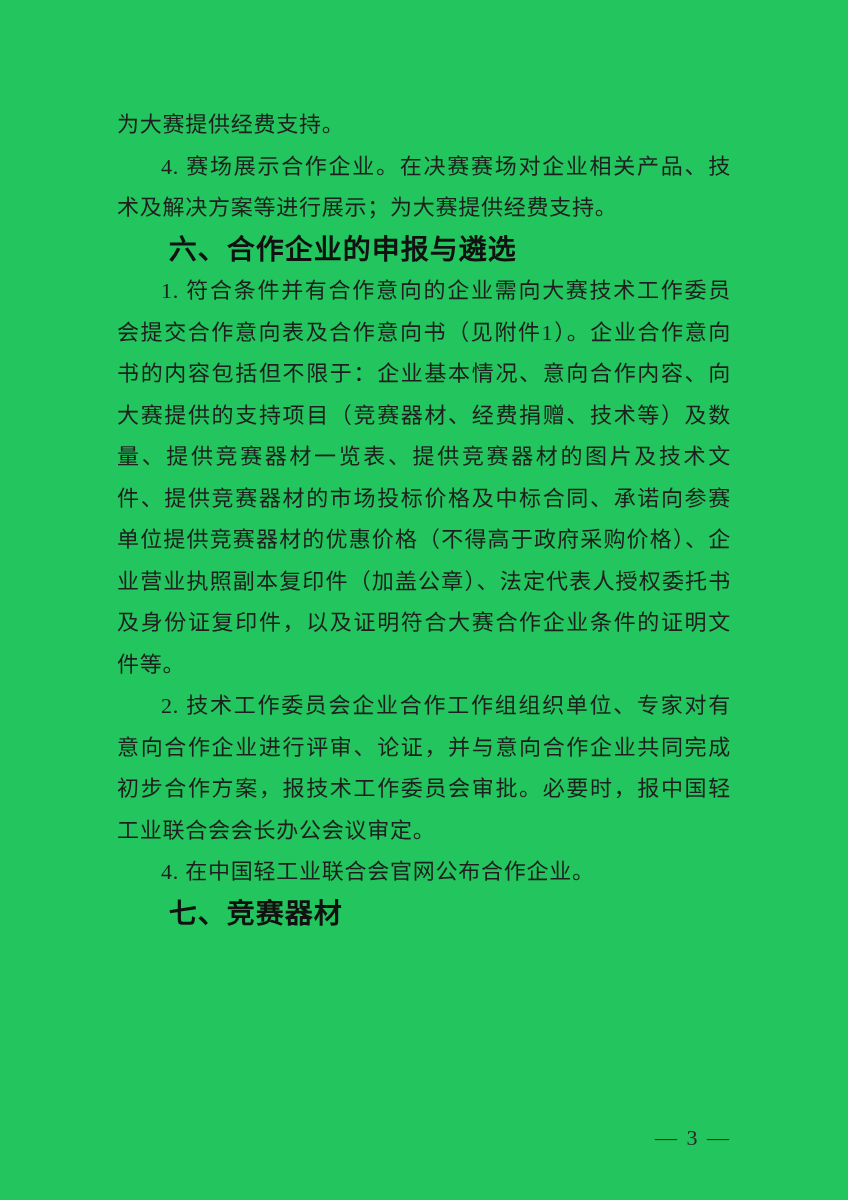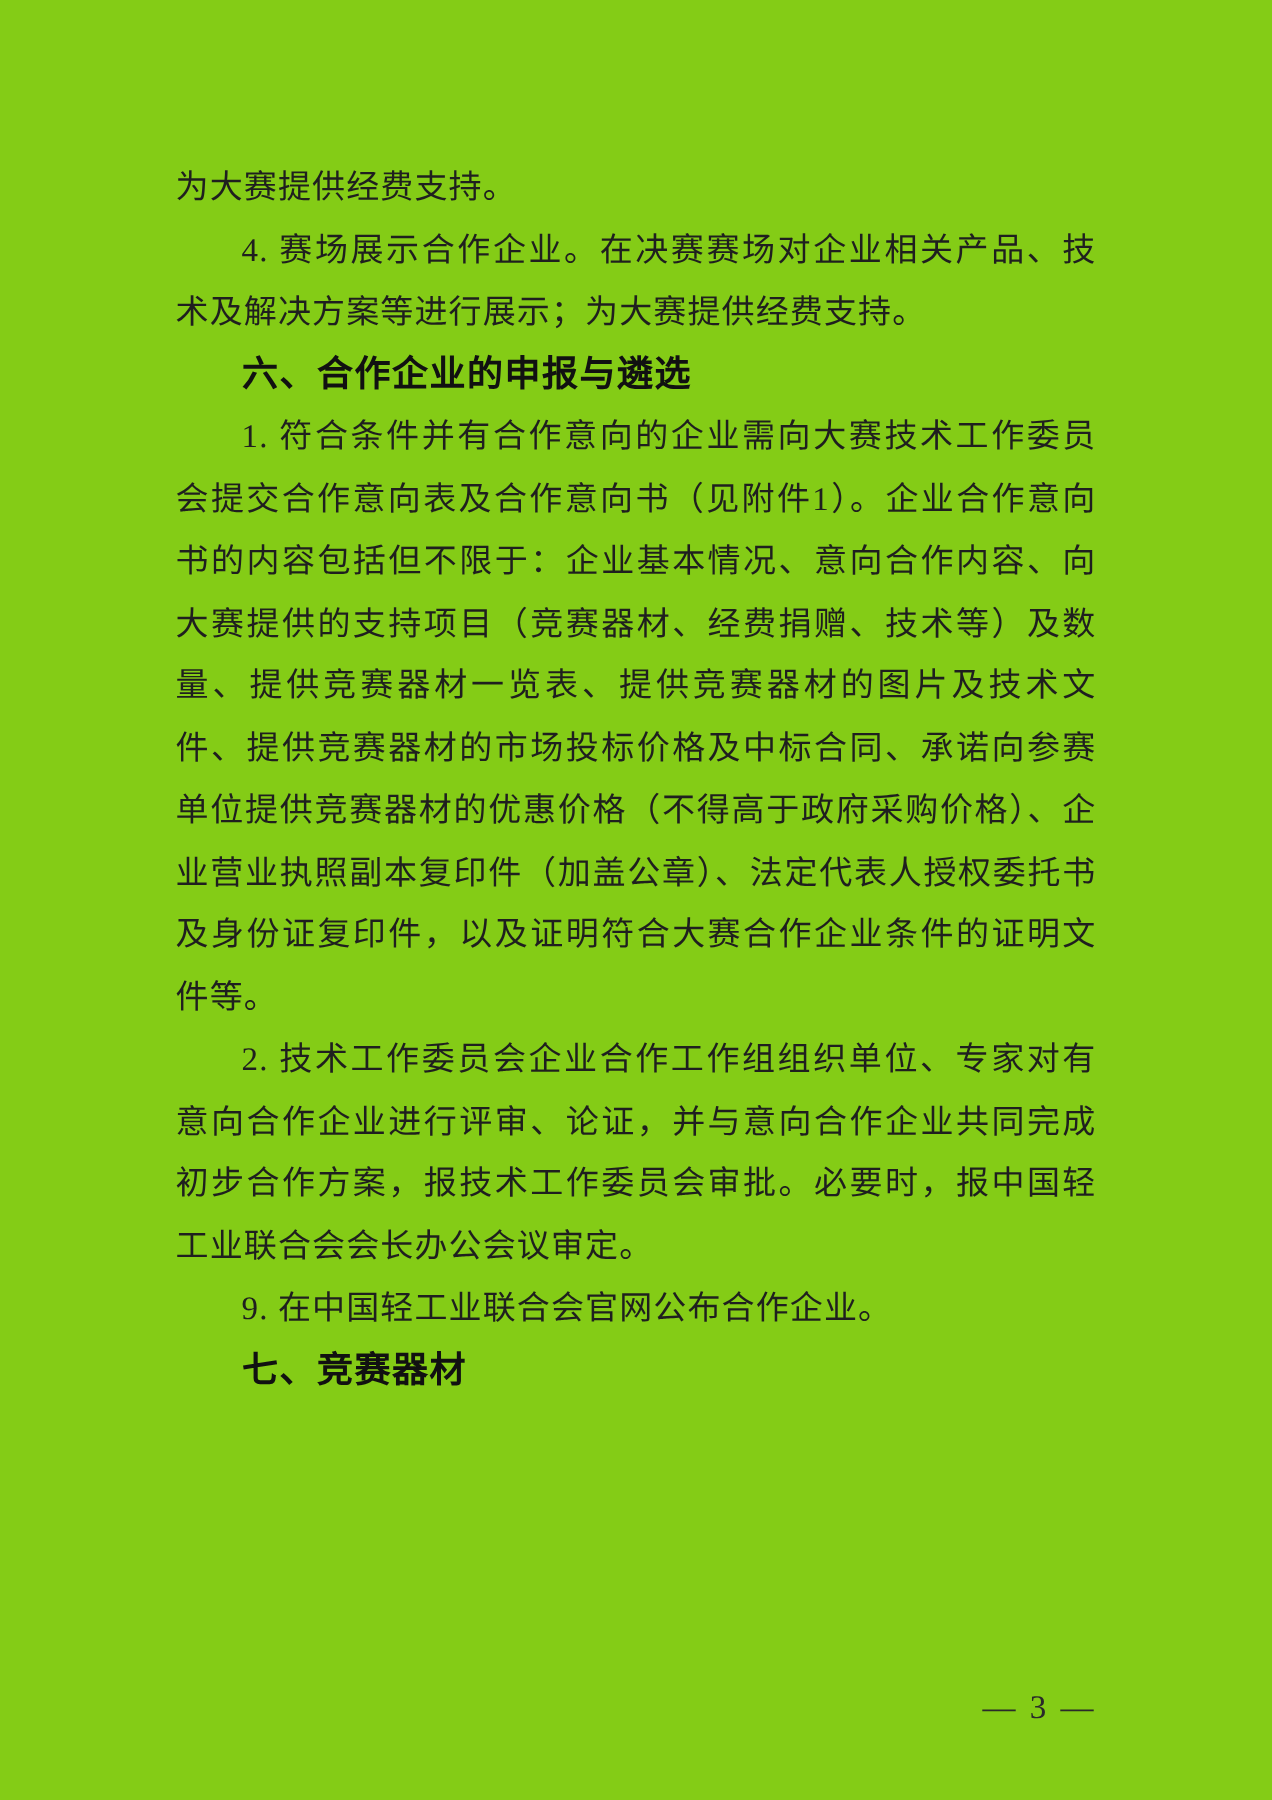--- a/index.html
+++ b/index.html
@@ -4,21 +4,21 @@
 <style>
   html, body {
     margin: 0;
     padding: 0;
     background: #ffffff;
   }
   .page {
     position: relative;
     width: 848px;
     height: 1200px;
-    background: #84cc16;
+    background: #22c55e;
     overflow: hidden;
     color: #1f1f1f;
   }
   .doc {
     position: absolute;
     left: 117px;
     top: 104px;
     width: 614px;
   }
   .doc p {
@@ -31,21 +31,21 @@
     text-justify: inter-character;
     color: #1f1f1f;
   }
   .doc p.ind {
     text-indent: 2em;
   }
   .doc h2 {
     margin: 0;
     font-family: "DejaVu Sans", "Liberation Sans", sans-serif;
     font-weight: 700;
-    font-size: 24px;
+    font-size: 28px;
     line-height: 41.5px;
     letter-spacing: 1px;
     text-indent: 1.85em;
     color: #111111;
   }
   .footer {
     position: absolute;
     right: 117px;
     top: 1118px;
     font-family: "Liberation Serif", "DejaVu Serif", serif;
@@ -58,17 +58,17 @@
 </head>
 <body>
 
 <div class="page">
   <div class="doc">
     <p>为大赛提供经费支持。</p>
     <p class="ind">4. 赛场展示合作企业。在决赛赛场对企业相关产品、技术及解决方案等进行展示；为大赛提供经费支持。</p>
     <h2>六、合作企业的申报与遴选</h2>
     <p class="ind">1. 符合条件并有合作意向的企业需向大赛技术工作委员会提交合作意向表及合作意向书（见附件1）。企业合作意向书的内容包括但不限于：企业基本情况、意向合作内容、向大赛提供的支持项目（竞赛器材、经费捐赠、技术等）及数量、提供竞赛器材一览表、提供竞赛器材的图片及技术文件、提供竞赛器材的市场投标价格及中标合同、承诺向参赛单位提供竞赛器材的优惠价格（不得高于政府采购价格）、企业营业执照副本复印件（加盖公章）、法定代表人授权委托书及身份证复印件，以及证明符合大赛合作企业条件的证明文件等。</p>
     <p class="ind">2. 技术工作委员会企业合作工作组组织单位、专家对有意向合作企业进行评审、论证，并与意向合作企业共同完成初步合作方案，报技术工作委员会审批。必要时，报中国轻工业联合会会长办公会议审定。</p>
-    <p class="ind">9. 在中国轻工业联合会官网公布合作企业。</p>
+    <p class="ind">4. 在中国轻工业联合会官网公布合作企业。</p>
     <h2>七、竞赛器材</h2>
   </div>
   <div class="footer">— 3 —</div>
 </div>
 
 </body></html>

